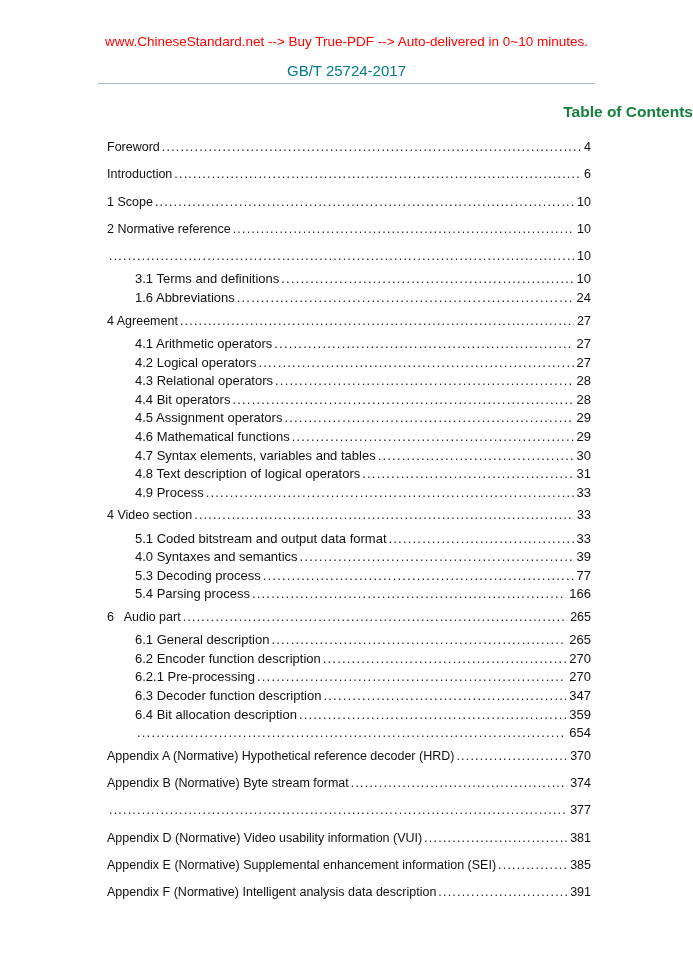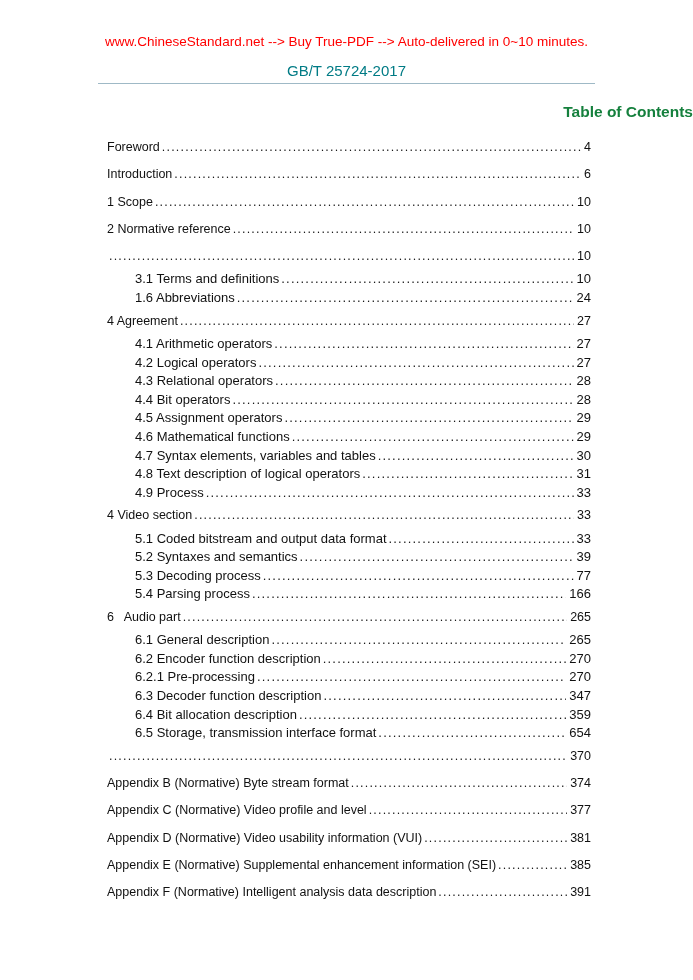--- a/index.html
+++ b/index.html
@@ -166,21 +166,21 @@
         <span class="toc-label">4 Video section</span>
         <span class="leader">............................................................................................................................................................................................................................................................................................................</span>
         <span class="pg">33</span>
       </div>
       <div class="row lv1">
         <span class="toc-label">5.1 Coded bitstream and output data format</span>
         <span class="leader">............................................................................................................................................................................................................................................................................................................</span>
         <span class="pg">33</span>
       </div>
       <div class="row lv1">
-        <span class="toc-label">5.2 Syntaxes and semantics</span>
+        <span class="toc-label">4.0 Syntaxes and semantics</span>
         <span class="leader">............................................................................................................................................................................................................................................................................................................</span>
         <span class="pg">39</span>
       </div>
       <div class="row lv1">
         <span class="toc-label">5.3 Decoding process</span>
         <span class="leader">............................................................................................................................................................................................................................................................................................................</span>
         <span class="pg">77</span>
       </div>
       <div class="row lv1">
         <span class="toc-label">5.4 Parsing process</span>
@@ -211,35 +211,34 @@
         <span class="toc-label">6.3 Decoder function description</span>
         <span class="leader">............................................................................................................................................................................................................................................................................................................</span>
         <span class="pg">347</span>
       </div>
       <div class="row lv1">
         <span class="toc-label">6.4 Bit allocation description</span>
         <span class="leader">............................................................................................................................................................................................................................................................................................................</span>
         <span class="pg">359</span>
       </div>
       <div class="row lv1">
-        <span class="toc-label">6.5 Storage, transmission interface format</span>
         <span class="leader">............................................................................................................................................................................................................................................................................................................</span>
         <span class="pg">654</span>
       </div>
       <div class="row lv0">
+        <span class="toc-label">Appendix A (Normative) Hypothetical reference decoder (HRD)</span>
         <span class="leader">............................................................................................................................................................................................................................................................................................................</span>
         <span class="pg">370</span>
       </div>
       <div class="row lv0">
         <span class="toc-label">Appendix B (Normative) Byte stream format</span>
         <span class="leader">............................................................................................................................................................................................................................................................................................................</span>
         <span class="pg">374</span>
       </div>
       <div class="row lv0">
-        <span class="toc-label">Appendix C (Normative) Video profile and level</span>
         <span class="leader">............................................................................................................................................................................................................................................................................................................</span>
         <span class="pg">377</span>
       </div>
       <div class="row lv0">
         <span class="toc-label">Appendix D (Normative) Video usability information (VUI)</span>
         <span class="leader">............................................................................................................................................................................................................................................................................................................</span>
         <span class="pg">381</span>
       </div>
       <div class="row lv0">
         <span class="toc-label">Appendix E (Normative) Supplemental enhancement information (SEI)</span>

